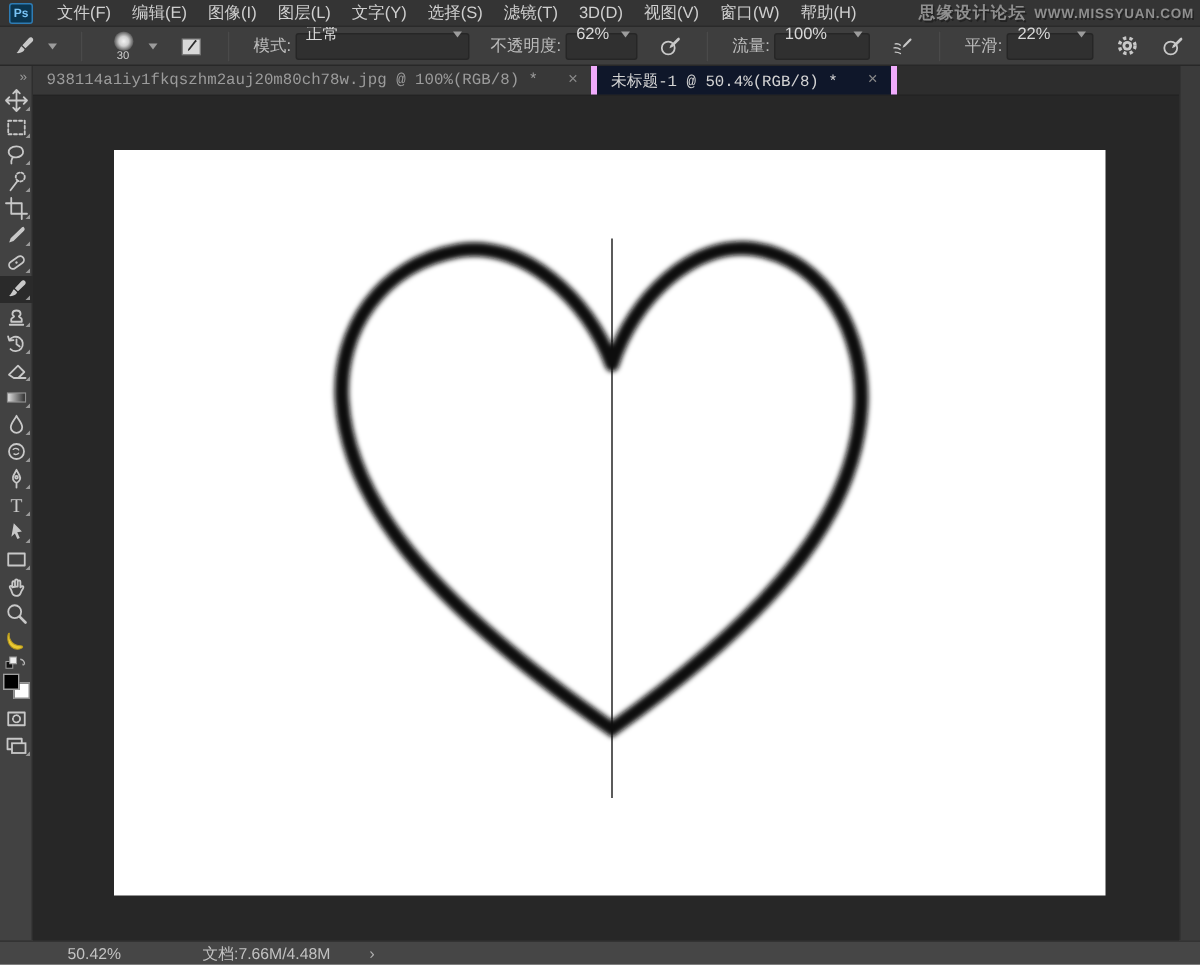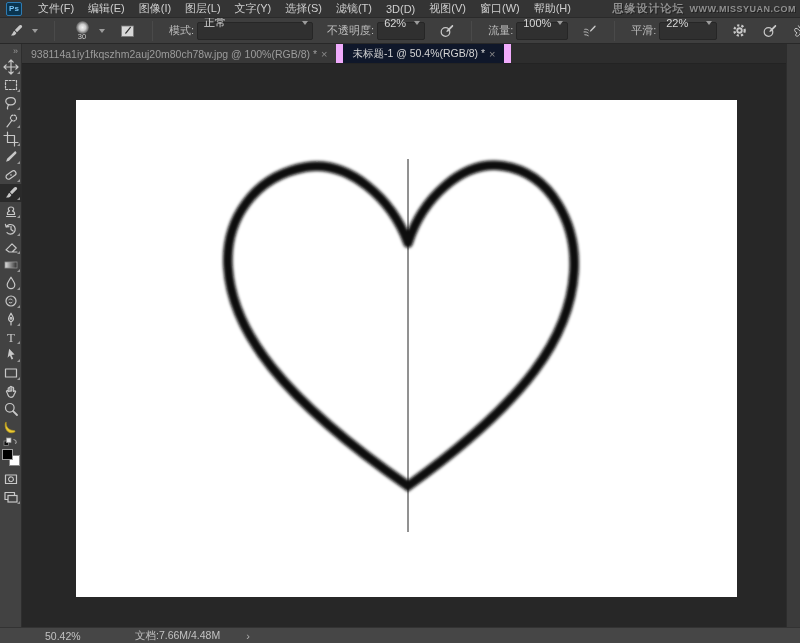--- a/index.html
+++ b/index.html
@@ -54,23 +54,23 @@
   .swatches { position:relative; width:18px; height:17px; margin-top:1px; }
   .fg-swatch { position:absolute; left:0; top:0; width:11px; height:11px; background:#000;
                border:1px solid #9f9f9f; z-index:2; }
   .bg-swatch { position:absolute; right:0; bottom:0; width:11px; height:11px; background:#fff;
                border:1px solid #8a8a8a; z-index:1; }
 
   
   .doc-area { flex:1 1 auto; display:flex; flex-direction:column; min-width:0; background:#272727; }
   .tabbar { height:20px; flex:0 0 20px; background:#2d2d2d; border-bottom:1px solid #232323;
             display:flex; align-items:stretch; }
-  .tab { display:flex; align-items:center; gap:4px; padding:0 9px; font-size:10.5px;
-         background:#383838; color:#9c9c9c; border-right:7px solid #f0abfc; white-space:nowrap;
-         cursor:default; }
+  .tab { display:flex; align-items:center; gap:20px; padding:0 9px; font-size:10.5px;
+         background:#383838; color:#9c9c9c; border-right:4px solid #f0abfc; white-space:nowrap;
+         cursor:default;font-family:Liberation Mono, monospace; }
   .tab.active { background:#0f172a; color:#d4d4d4; }
   .tab-close { font-size:11px; color:#8a8a8a; cursor:default; }
   .pasteboard { flex:1 1 auto; position:relative; background:#272727; overflow:hidden; }
   .canvas { position:absolute; left:54px; top:36px; width:661px; height:497px; background:#ffffff; }
   .canvas svg { display:block; width:661px; height:497px; }
 
   
   .dock-strip { width:14px; flex:0 0 14px; background:#3b3b3b; border-left:1px solid #2d2d2d; }
 
   
@@ -149,21 +149,21 @@
     </div>
     <div class="opt-icon">
       <svg width="16" height="16" viewBox="0 0 16 16">
         <circle class="ln" cx="6.5" cy="9" r="4.3"></circle>
         <path class="fl" d="M13.8 2.1c.6.6.6 1.2.1 1.7L9.3 8.4l-2 .7.7-2 4.6-4.6c.5-.5 1.1-.5 1.2-.4Z"></path>
       </svg>
     </div>
     <div class="opt-sep"></div>
     <div class="opt-group">
       <span class="opt-label">流量:</span>
-      <div class="opt-field" style="width:52px">
+      <div class="opt-field" style="width:64px">
         <span>100%</span>
         <span class="chev"></span>
       </div>
     </div>
     <div class="opt-icon">
       <svg width="16" height="16" viewBox="0 0 16 16">
         <path class="fl" d="M13.3 2.6c.5.5.5 1 .1 1.4L9.3 8.2l-1.6.6.6-1.6 4-4.2c.4-.4 1-.4 1-.4Z"></path>
         <path class="ln" style="stroke-width:.9" d="M2.8 6.3c1.5-.3 2.6 0 3.5.8M2 8.9c1.8-.2 3.1.2 4.1 1M2.8 11.7c1.5 0 2.7.4 3.5 1"></path>
       </svg>
     </div>

